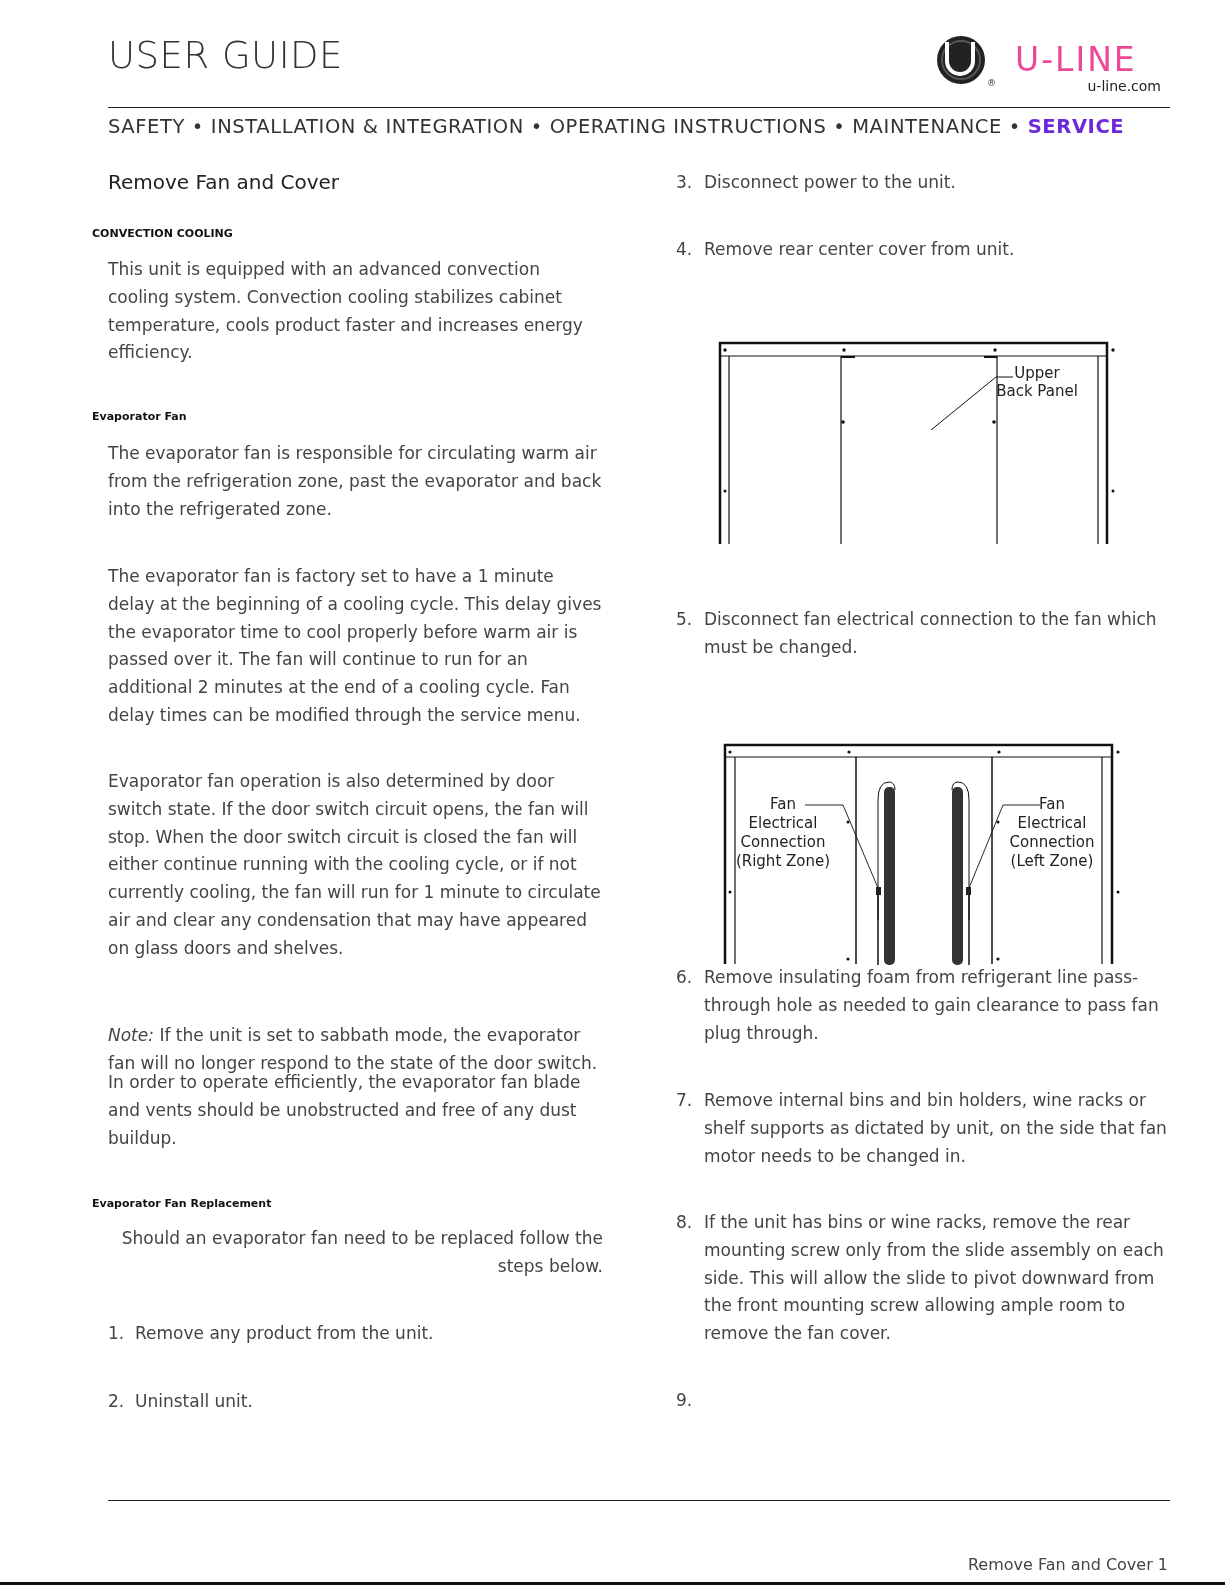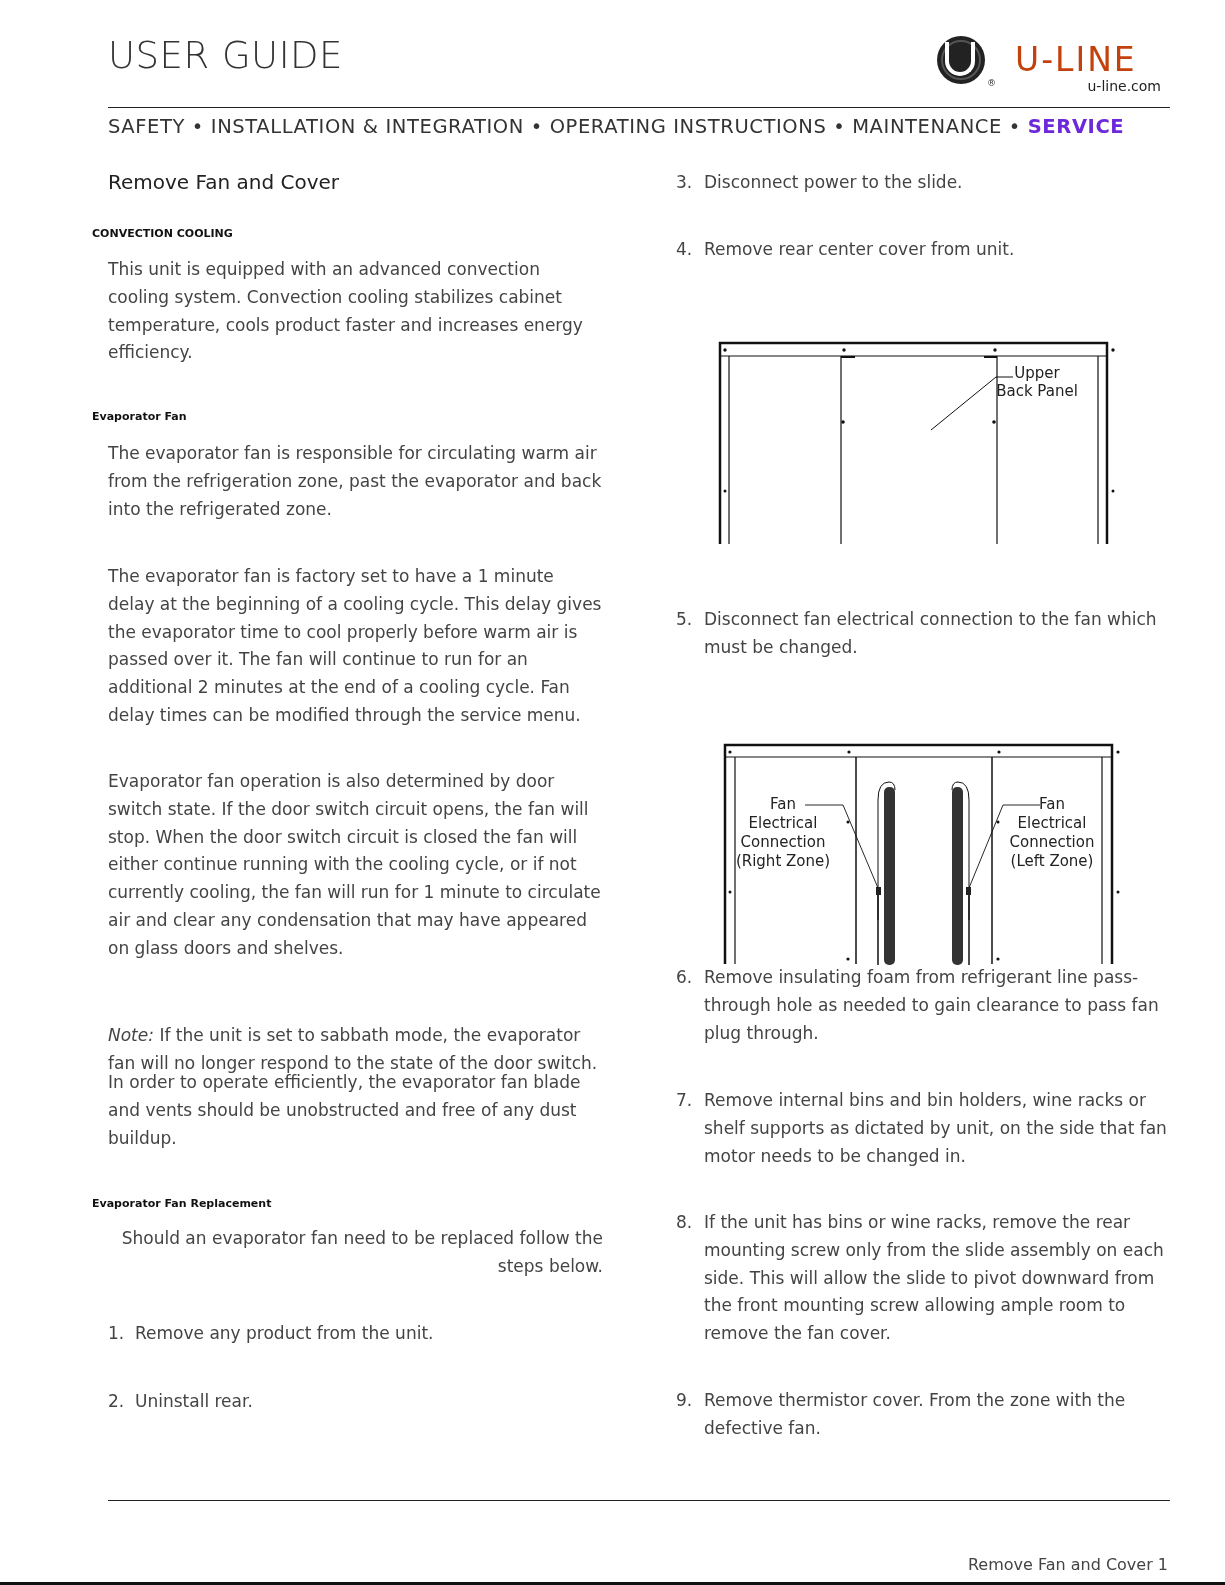--- a/index.html
+++ b/index.html
@@ -3,21 +3,21 @@
 <meta charset="utf-8">
 <style>
   html,body{margin:0;padding:0;background:#fff;}
   body{width:1225px;height:1585px;position:relative;overflow:hidden;font-family:"DejaVu Sans","Liberation Sans",sans-serif;color:#3a3a3a;}
   .hdr-title{position:absolute;left:108px;top:34px;font-size:37px;font-weight:300;color:#333;letter-spacing:0.5px;font-family:"DejaVu Sans",sans-serif;}
   .logo{position:absolute;left:937px;top:36px;width:224px;height:64px;}
   .logo-circle{position:absolute;left:0;top:0;width:48px;height:48px;border-radius:50%;background:#222;}
   .logo-circle .inner{position:absolute;left:8px;top:6px;width:30px;height:34px;border:4px solid #fff;border-top:none;border-radius:0 0 18px 18px;box-sizing:border-box;}
   .logo-circle .ring{position:absolute;left:4px;top:4px;width:40px;height:40px;border-radius:50%;border:2px solid #555;box-sizing:border-box;}
   .logo-reg{position:absolute;left:50px;top:42px;font-size:9px;color:#333;}
-  .logo-word{position:absolute;left:78px;top:4px;font-size:33px;color:#c2410c;letter-spacing:2px;font-family:"DejaVu Sans",sans-serif;}
+  .logo-word{position:absolute;left:78px;top:4px;font-size:33px;color:#ec4899;letter-spacing:2px;font-family:"DejaVu Sans",sans-serif;}
   .logo-url{position:absolute;right:0;top:42px;font-size:14px;color:#222;}
   .rule{position:absolute;left:108px;width:1062px;height:1px;background:#222;}
   .nav{position:absolute;left:108px;top:115px;font-size:19.5px;color:#333;letter-spacing:0.6px;white-space:nowrap;}
   .nav b{color:#6d28d9;}
   .h1{position:absolute;left:108px;top:170px;font-size:20px;color:#222;}
   .h2{position:absolute;left:92px;font-size:11px;font-weight:bold;color:#111;}
   .p{position:absolute;left:108px;width:495px;font-size:17px;line-height:27.8px;color:#444;}
   .step{position:absolute;left:676px;width:500px;font-size:17px;line-height:27.8px;color:#444;padding-left:28px;box-sizing:border-box;}
   .step .num{position:absolute;left:0;top:0;}
   .lstep{position:absolute;left:108px;width:495px;font-size:17px;line-height:27.8px;color:#444;padding-left:27px;box-sizing:border-box;}
@@ -70,26 +70,26 @@
 
 <div class="h2" style="top:1197px;">Evaporator Fan Replacement</div>
 <div class="p" style="top:1225px;text-align:right;">Should an evaporator fan need to be replaced follow the steps below.</div>
 
 <div class="lstep" style="top:1320px;">
   <span class="num">1.</span>
   <span>Remove any product from the unit.</span>
 </div>
 <div class="lstep" style="top:1388px;">
   <span class="num">2.</span>
-  <span>Uninstall rear.</span>
+  <span>Uninstall unit.</span>
 </div>
 
 <div class="step" style="top:169px;">
   <span class="num">3.</span>
-  <span>Disconnect power to the slide.</span>
+  <span>Disconnect power to the unit.</span>
 </div>
 <div class="step" style="top:236px;">
   <span class="num">4.</span>
   <span>Remove rear center cover from unit.</span>
 </div>
 
 <div class="fig" style="left:700px;top:330px;">
   <svg width="420" height="215" viewBox="0 0 420 215">
     <g stroke="#111" fill="none">
       <path d="M20 214 V13 H407 V214" stroke-width="2.5"></path>
@@ -176,18 +176,17 @@
 <div class="step" style="top:1087px;">
   <span class="num">7.</span>
   <span>Remove internal bins and bin holders, wine racks or shelf supports as dictated by unit, on the side that fan motor needs to be changed in.</span>
 </div>
 <div class="step" style="top:1209px;">
   <span class="num">8.</span>
   <span>If the unit has bins or wine racks, remove the rear mounting screw only from the slide assembly on each side. This will allow the slide to pivot downward from the front mounting screw allowing ample room to remove the fan cover.</span>
 </div>
 <div class="step" style="top:1387px;">
   <span class="num">9.</span>
-  <span>Remove thermistor cover. From the zone with the defective fan.</span>
 </div>
 
 <div class="rule" style="top:1500px;"></div>
 <div class="footer" style="top:1512px;">Remove Fan and Cover 1</div>
 <div class="bottom-strip"></div>
 
 </body></html>

